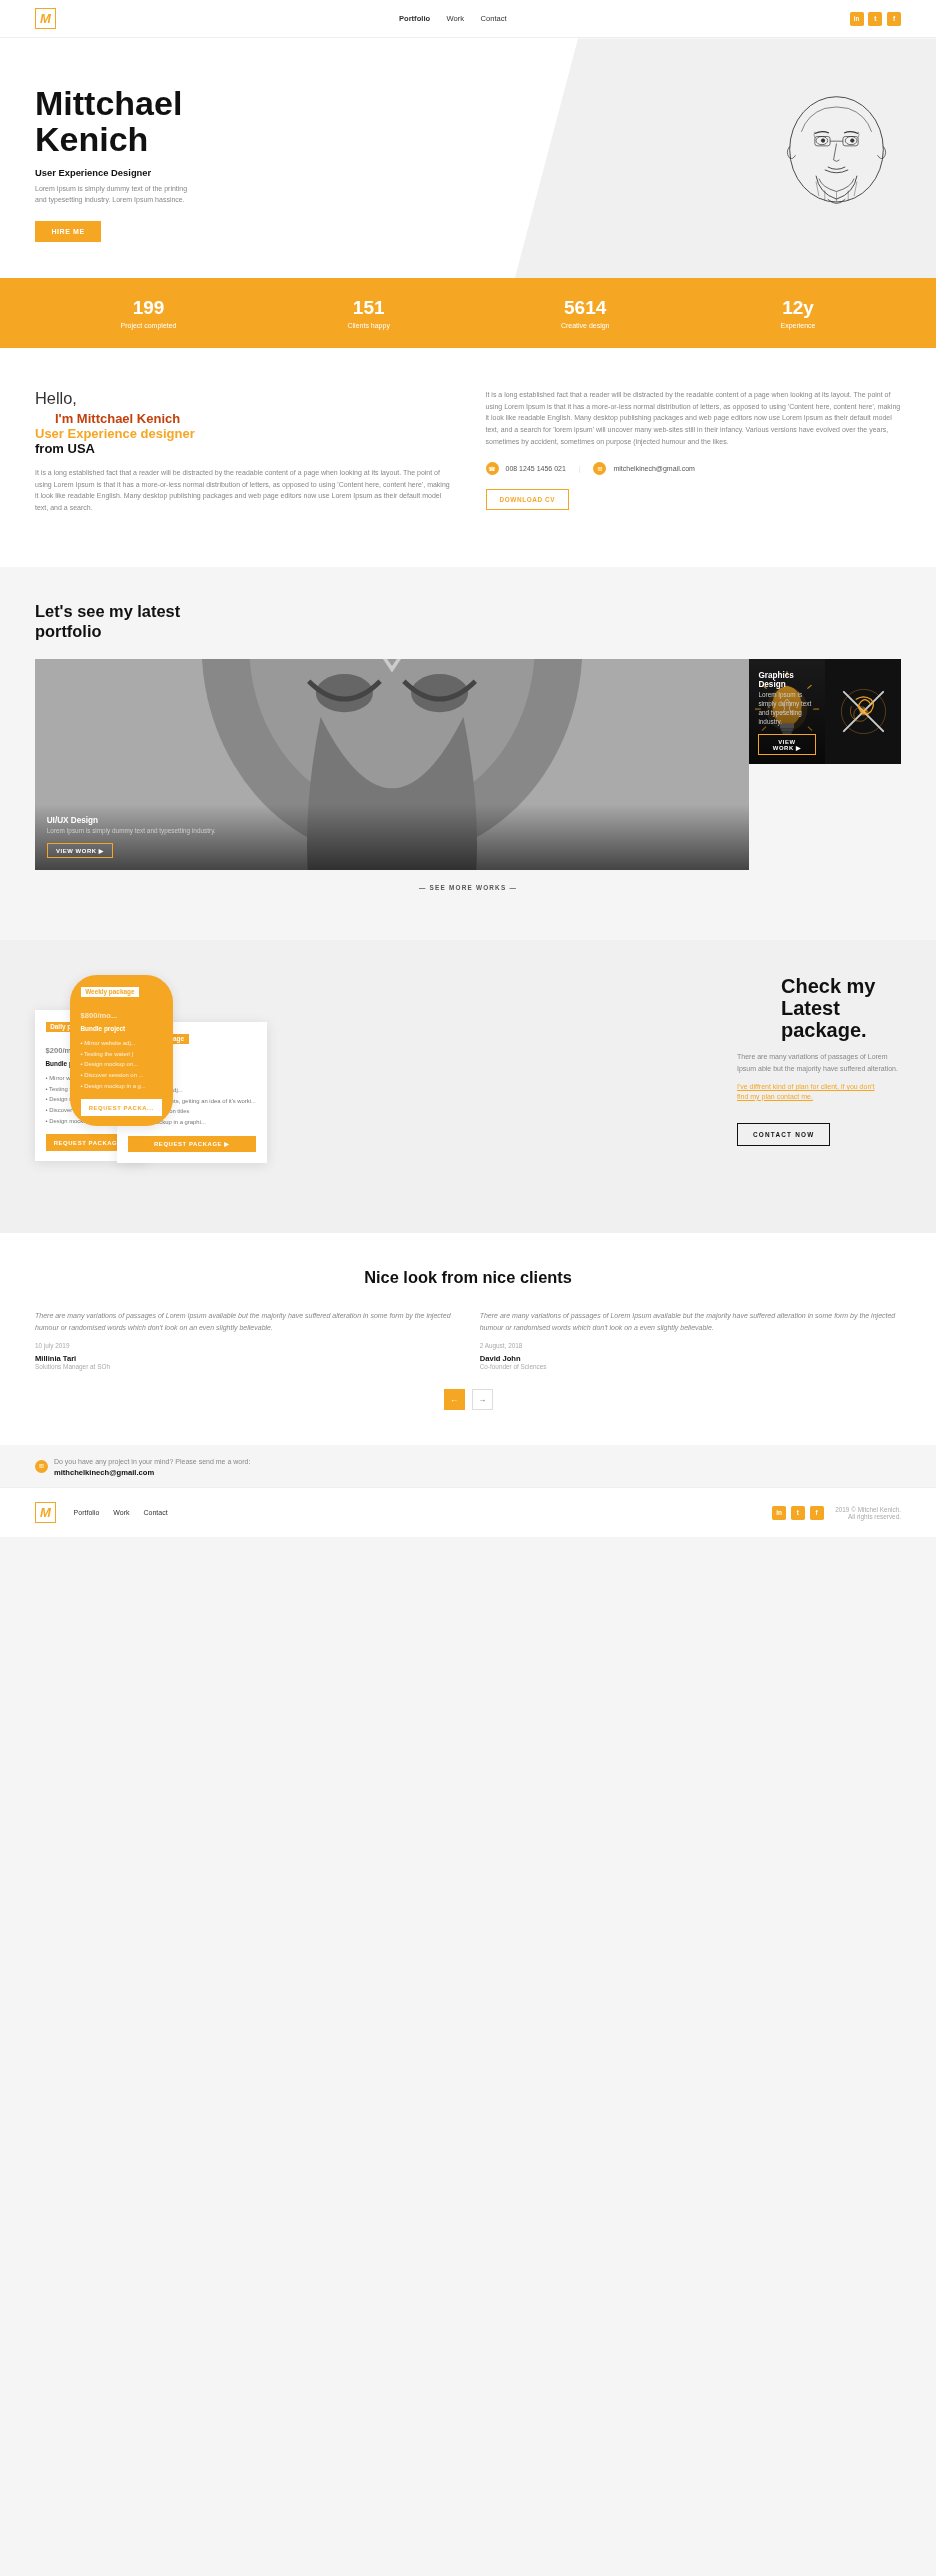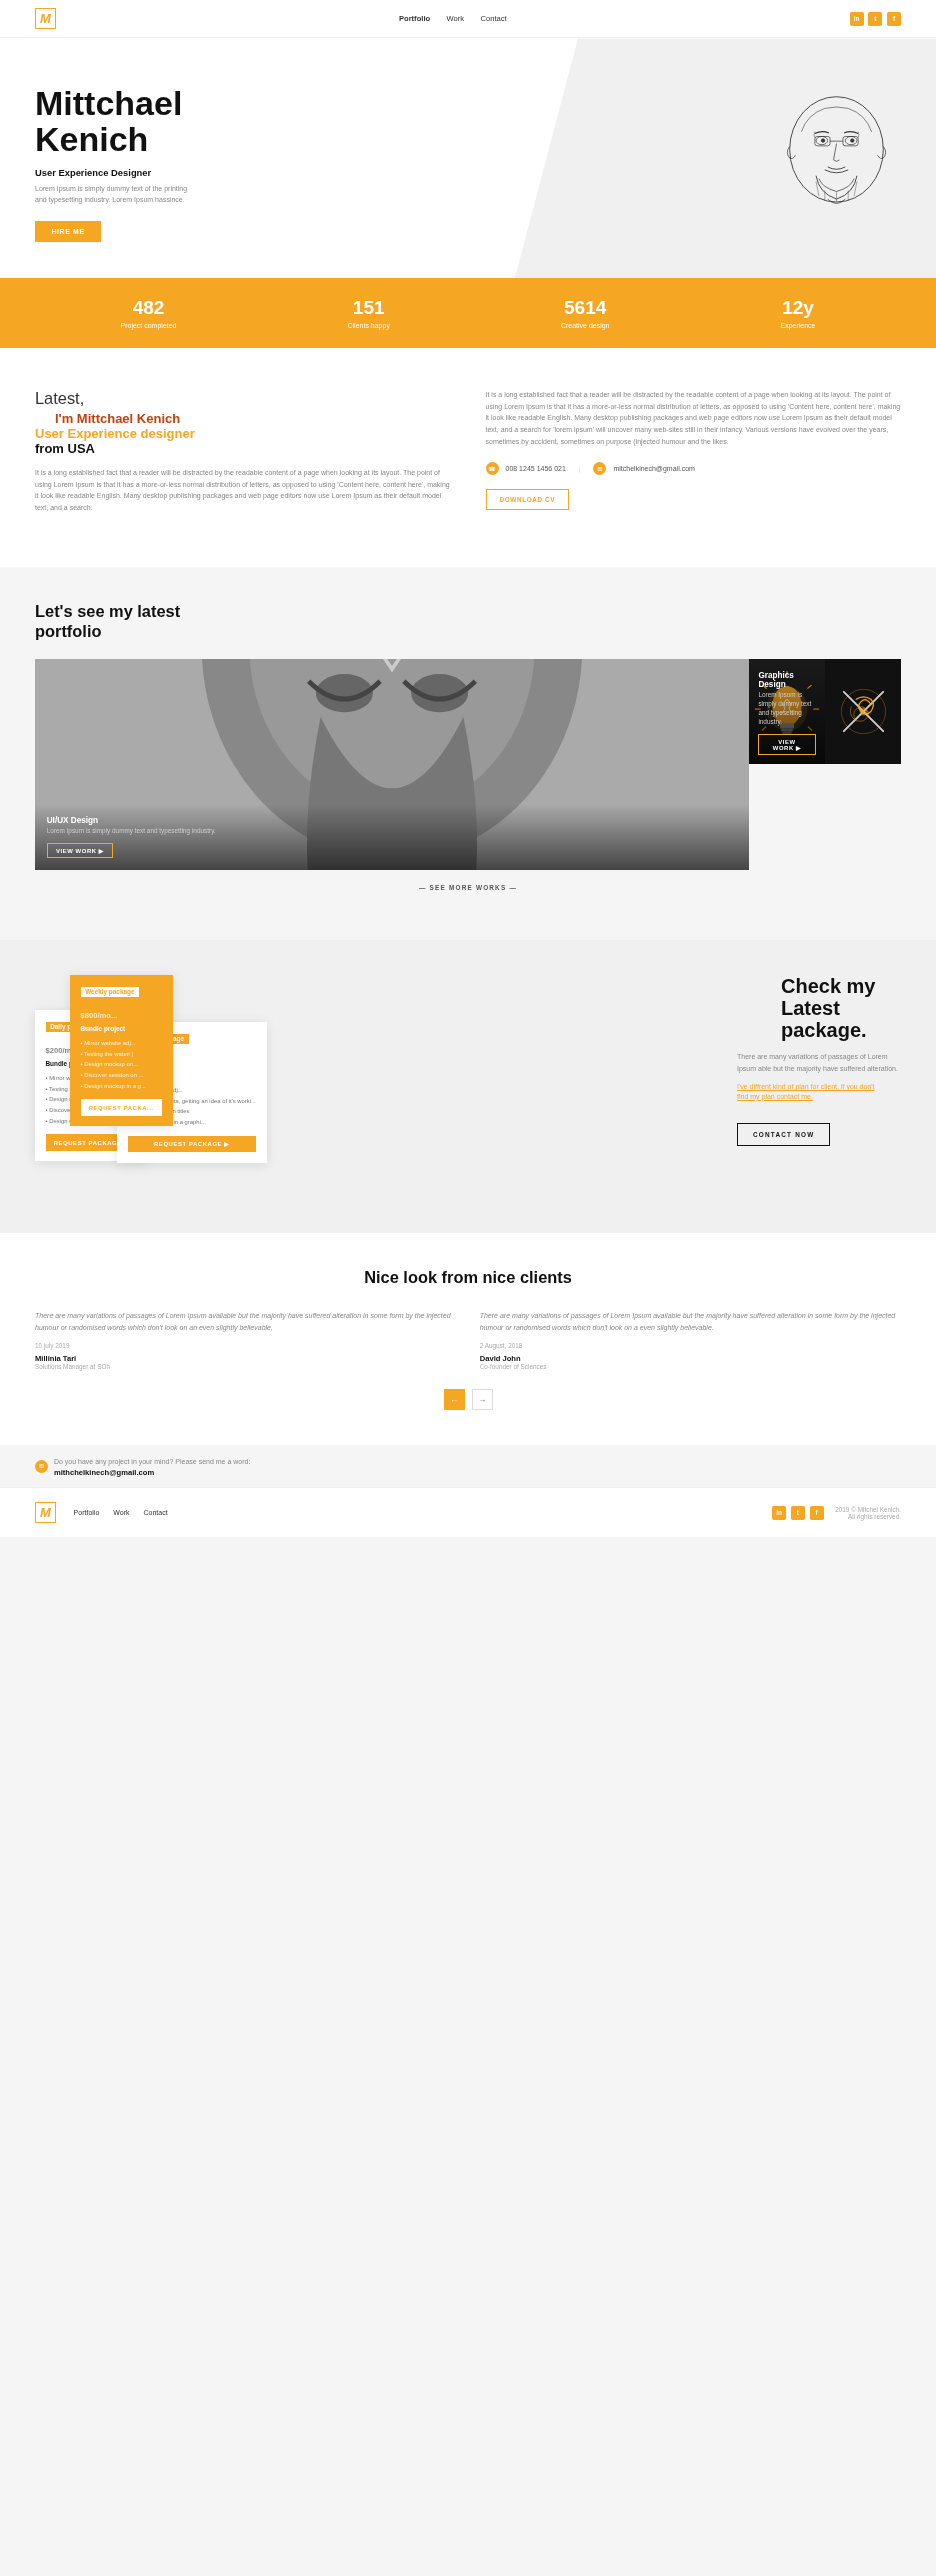--- a/index.html
+++ b/index.html
@@ -118,21 +118,21 @@
     .packages-left { flex: 1; position: relative; min-height: 223px; }
     .packages-right { flex: 0 0 164px; }
     .package-card {
       background: #fff;
       padding: 10.5px;
       position: absolute;
       box-shadow: 0 2.3px 11.7px rgba(0,0,0,0.1);
       min-width: 94px;
     }
     .package-card.daily { left: 0; top: 35px; z-index: 1; min-width: 88px; }
-    .package-card.weekly { left: 35px; top: 0; z-index: 3; background: #f5a623; min-width: 94px; }
+    .package-card.weekly { left: 35px; top: 0; z-index: 3; background: #f5a623; min-width: 94px; border-radius: 27px; }
     .package-card.monthly { left: 82px; top: 47px; z-index: 2; min-width: 100px; }
     .pkg-label { font-size: 6.4px; font-weight: 700; color: #fff; background: #f5a623; padding: 1.8px 4.7px; display: inline-block; margin-bottom: 4.7px; }
     .weekly .pkg-label { background: #fff; color: #f5a623; }
     .pkg-price { font-size: 17.6px; font-weight: 900; color: #111; margin-bottom: 2.3px; }
     .weekly .pkg-price { color: #fff; }
     .pkg-price span { font-size: 7.6px; color: #888; }
     .weekly .pkg-price span { color: rgba(255,255,255,0.7); }
     .pkg-subtitle { font-size: 6.4px; font-weight: 700; color: #111; margin-bottom: 5.9px; }
     .weekly .pkg-subtitle { color: #fff; }
     .pkg-list { list-style: none; font-size: 5.9px; color: #777; line-height: 1.8; }
@@ -273,40 +273,40 @@
         <path d="M110 183 L110 200" stroke="#333" stroke-width="0.7"></path>
         <path d="M130 180 L130 198" stroke="#333" stroke-width="0.7"></path>
         <path d="M145 165 L140 190" stroke="#333" stroke-width="0.7"></path>
       </svg>
     </div>
   </div>
 </section>
 
 <div class="stats-bar">
   <div class="stat-item">
-    <div class="stat-number">482</div>
+    <div class="stat-number">199</div>
     <div class="stat-label">Project completed</div>
   </div>
   <div class="stat-item">
     <div class="stat-number">151</div>
     <div class="stat-label">Clients happy</div>
   </div>
   <div class="stat-item">
     <div class="stat-number">5614</div>
     <div class="stat-label">Creative design</div>
   </div>
   <div class="stat-item">
     <div class="stat-number">12y</div>
     <div class="stat-label">Experience</div>
   </div>
 </div>
 
 <section class="about-section">
   <div class="about-left">
-    <p class="about-hello">Latest,</p>
+    <p class="about-hello">Hello,</p>
     <p class="about-name">I'm Mittchael Kenich</p>
     <p class="about-role">User Experience designer</p>
     <p class="about-origin">from USA</p>
     <p class="about-desc">It is a long established fact that a reader will be distracted by the readable content of a page when looking at its layout. The point of using Lorem Ipsum is that it has a more-or-less normal distribution of letters, as opposed to using 'Content here, content here', making it look like readable English. Many desktop publishing packages and web page editors now use Lorem Ipsum as their default model text, and a search.</p>
   </div>
   <div class="about-right">
     <p class="about-right-desc">It is a long established fact that a reader will be distracted by the readable content of a page when looking at its layout. The point of using Lorem Ipsum is that it has a more-or-less normal distribution of letters, as opposed to using 'Content here, content here', making it look like readable English. Many desktop publishing packages and web page editors now use Lorem Ipsum as their default model text, and a search for 'lorem ipsum' will uncover many web-sites still in their infancy. Various versions have evolved over the years, sometimes by accident, sometimes on purpose (injected humour and the likes.</p>
     <div class="contact-row">
       <div class="contact-icon">☎</div>
       <span>008 1245 1456 021</span>

